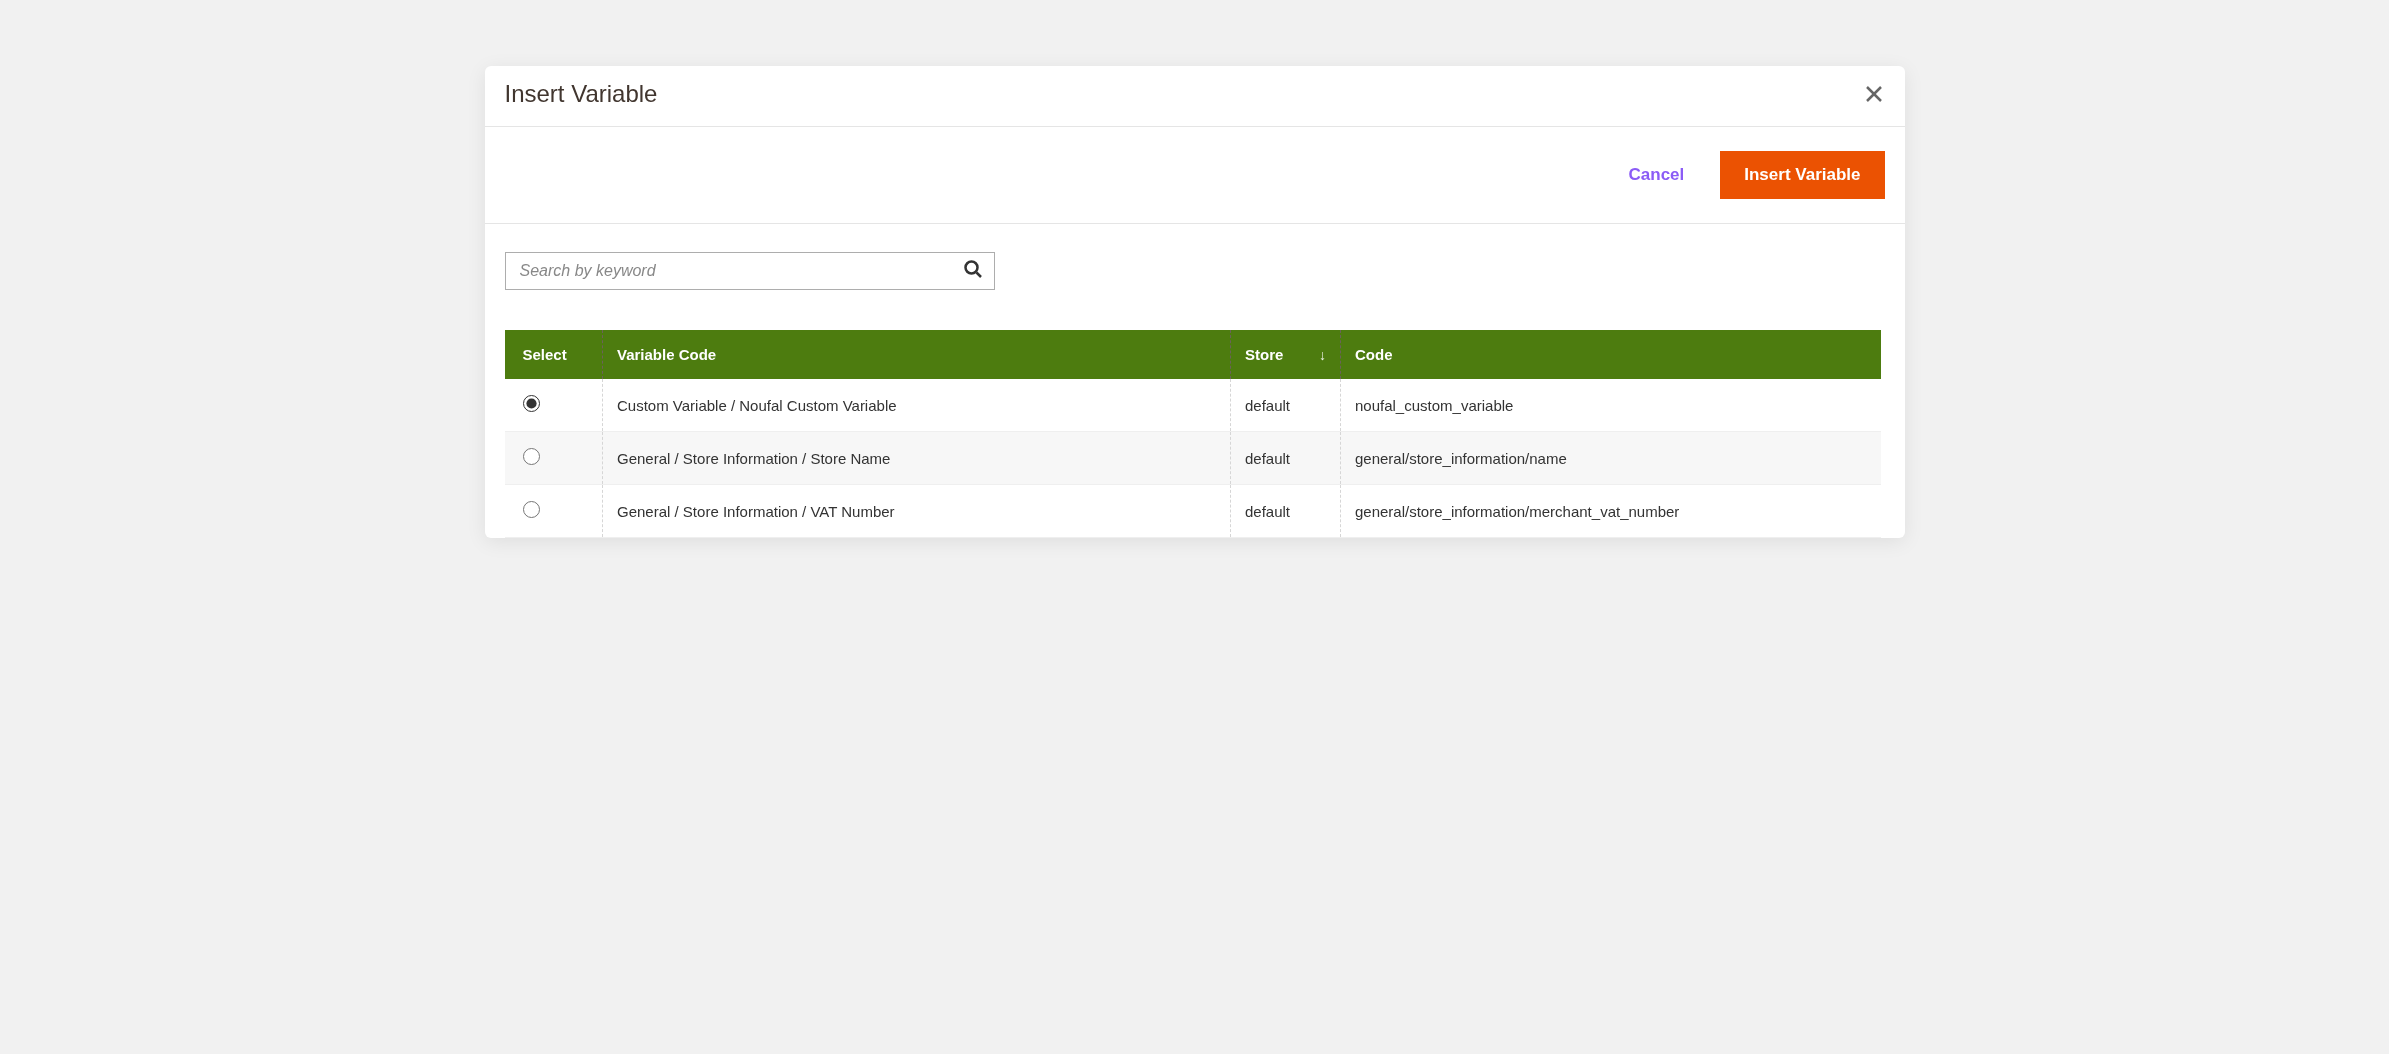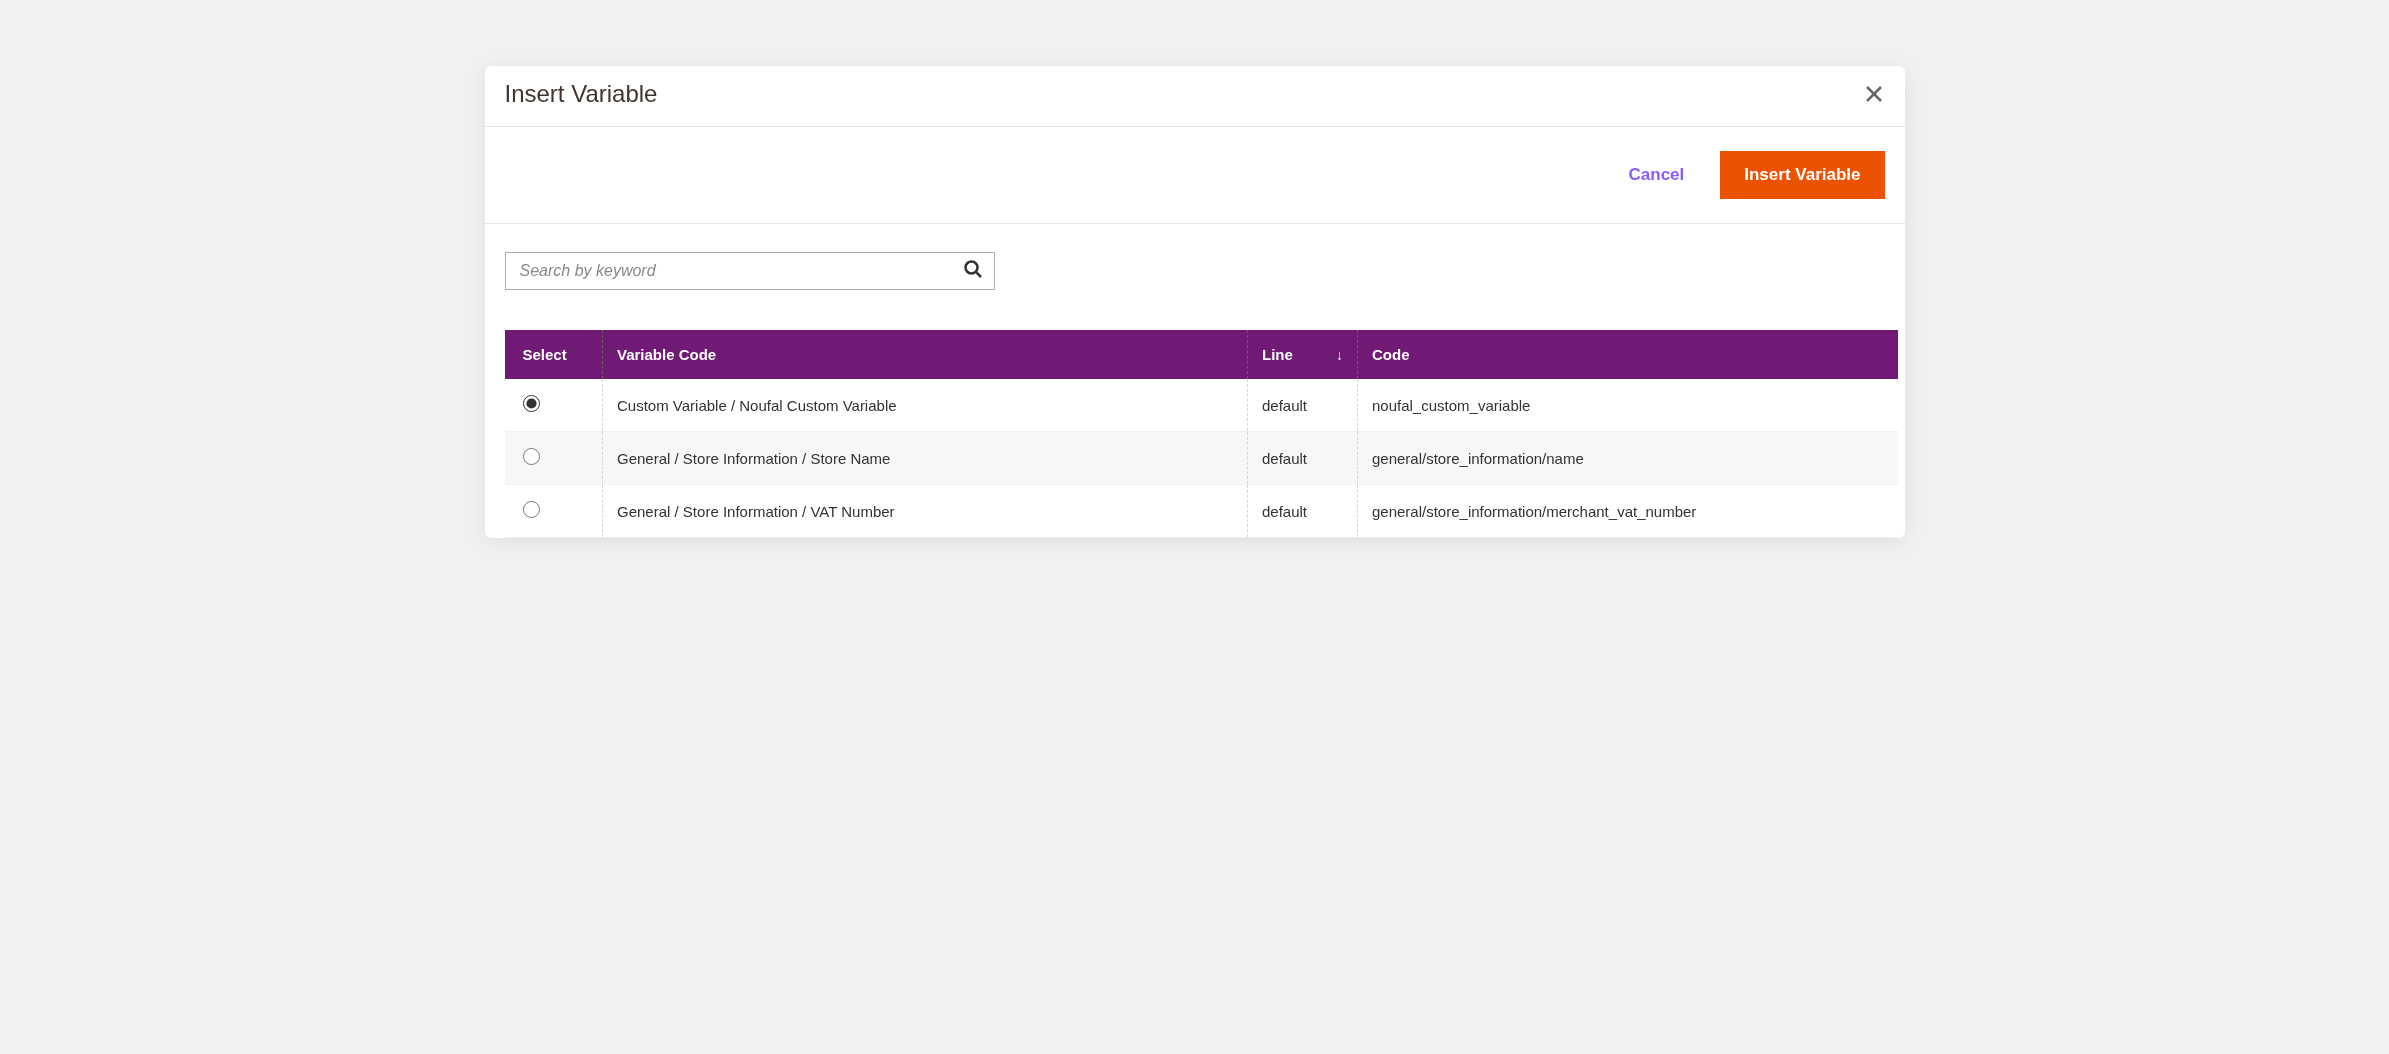--- a/index.html
+++ b/index.html
@@ -59,21 +59,21 @@
     background: #eb5202;
     color: #fff;
     border: none;
     font-size: 17px;
     font-weight: 600;
     padding: 14px 24px;
     cursor: pointer;
     font-family: inherit;
   }
   .content-area {
-    padding: 28px 7px 0 20px;
+    padding: 28px 24px 0 20px;
   }
   .search-wrap {
     position: relative;
     width: 490px;
     margin-bottom: 40px;
   }
   .search-input {
     width: 100%;
     padding: 9px 44px 9px 14px;
     font-size: 16px;
@@ -89,21 +89,21 @@
     top: 50%;
     transform: translateY(-50%);
     pointer-events: none;
   }
   .search-icon svg { stroke: #333; stroke-width: 2.5; }
   table {
     width: 100%;
     border-collapse: collapse;
   }
   thead th {
-    background: #701a75;
+    background: #4d7c0f;
     color: #fff;
     text-align: left;
     padding: 16px 14px;
     font-size: 15px;
     font-weight: 600;
     border-left: 1px dashed #6b625a;
   }
   thead th:first-child { border-left: none; }
   .th-inner {
     display: flex;
@@ -168,21 +168,21 @@
       <thead>
         <tr>
           <th class="col-select">
             <span>Select</span>
           </th>
           <th class="col-name">
             <span>Variable Code</span>
           </th>
           <th class="col-type">
             <div class="th-inner">
-              <span>Line</span>
+              <span>Store</span>
               <span class="sort-arrow">↓</span>
             </div>
           </th>
           <th class="col-code">
             <span>Code</span>
           </th>
         </tr>
       </thead>
       <tbody id="table-body">
           <tr>

